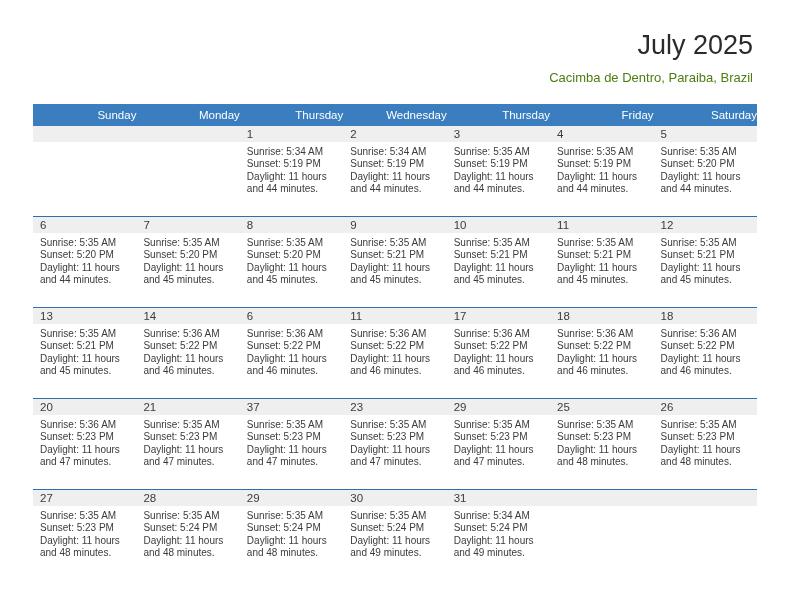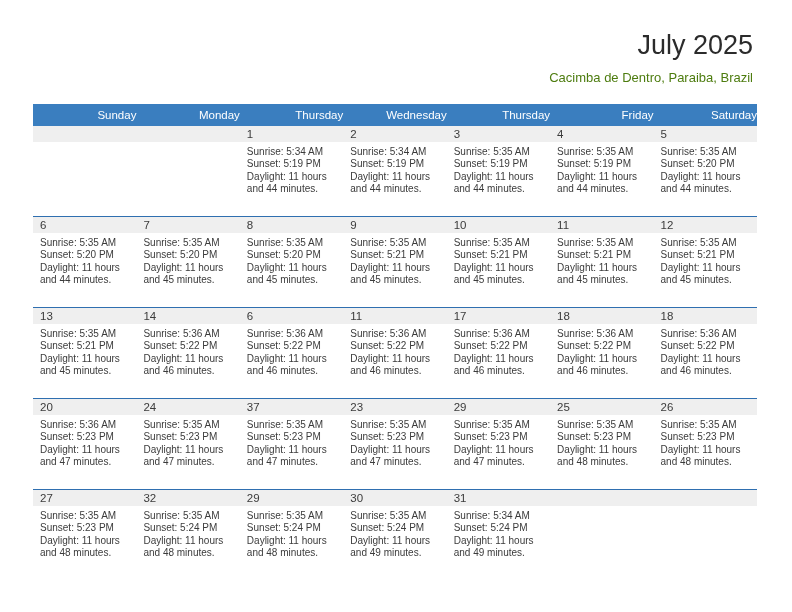--- a/index.html
+++ b/index.html
@@ -385,21 +385,21 @@
               <div class="daynum-band">20</div>
               <div class="details">
                 <div>Sunrise: 5:36 AM</div>
                 <div>Sunset: 5:23 PM</div>
                 <div class="wrap2">Daylight: 11 hours and 47 minutes.</div>
               </div>
             </div>
           </td>
           <td>
             <div class="cell">
-              <div class="daynum-band">24</div>
+              <div class="daynum-band">21</div>
               <div class="details">
                 <div>Sunrise: 5:35 AM</div>
                 <div>Sunset: 5:23 PM</div>
                 <div class="wrap2">Daylight: 11 hours and 47 minutes.</div>
               </div>
             </div>
           </td>
           <td>
             <div class="cell">
               <div class="daynum-band">37</div>
@@ -457,21 +457,21 @@
               <div class="daynum-band">27</div>
               <div class="details">
                 <div>Sunrise: 5:35 AM</div>
                 <div>Sunset: 5:23 PM</div>
                 <div class="wrap2">Daylight: 11 hours and 48 minutes.</div>
               </div>
             </div>
           </td>
           <td>
             <div class="cell">
-              <div class="daynum-band">32</div>
+              <div class="daynum-band">28</div>
               <div class="details">
                 <div>Sunrise: 5:35 AM</div>
                 <div>Sunset: 5:24 PM</div>
                 <div class="wrap2">Daylight: 11 hours and 48 minutes.</div>
               </div>
             </div>
           </td>
           <td>
             <div class="cell">
               <div class="daynum-band">29</div>

